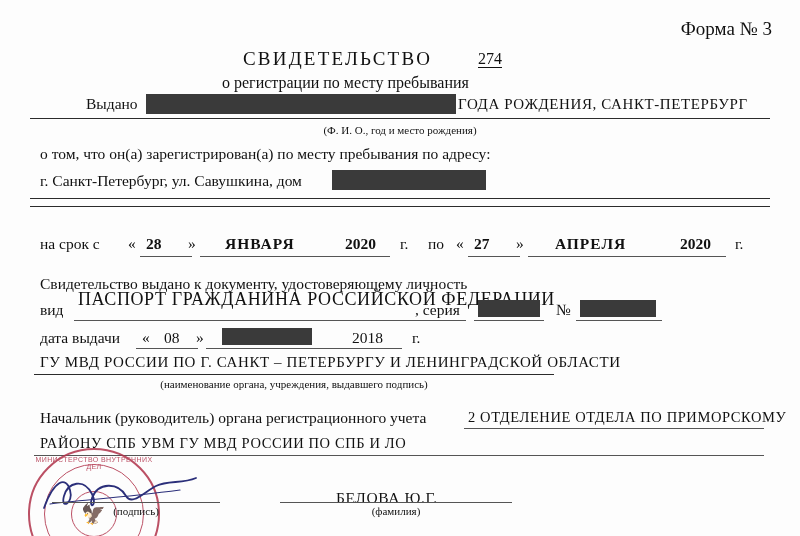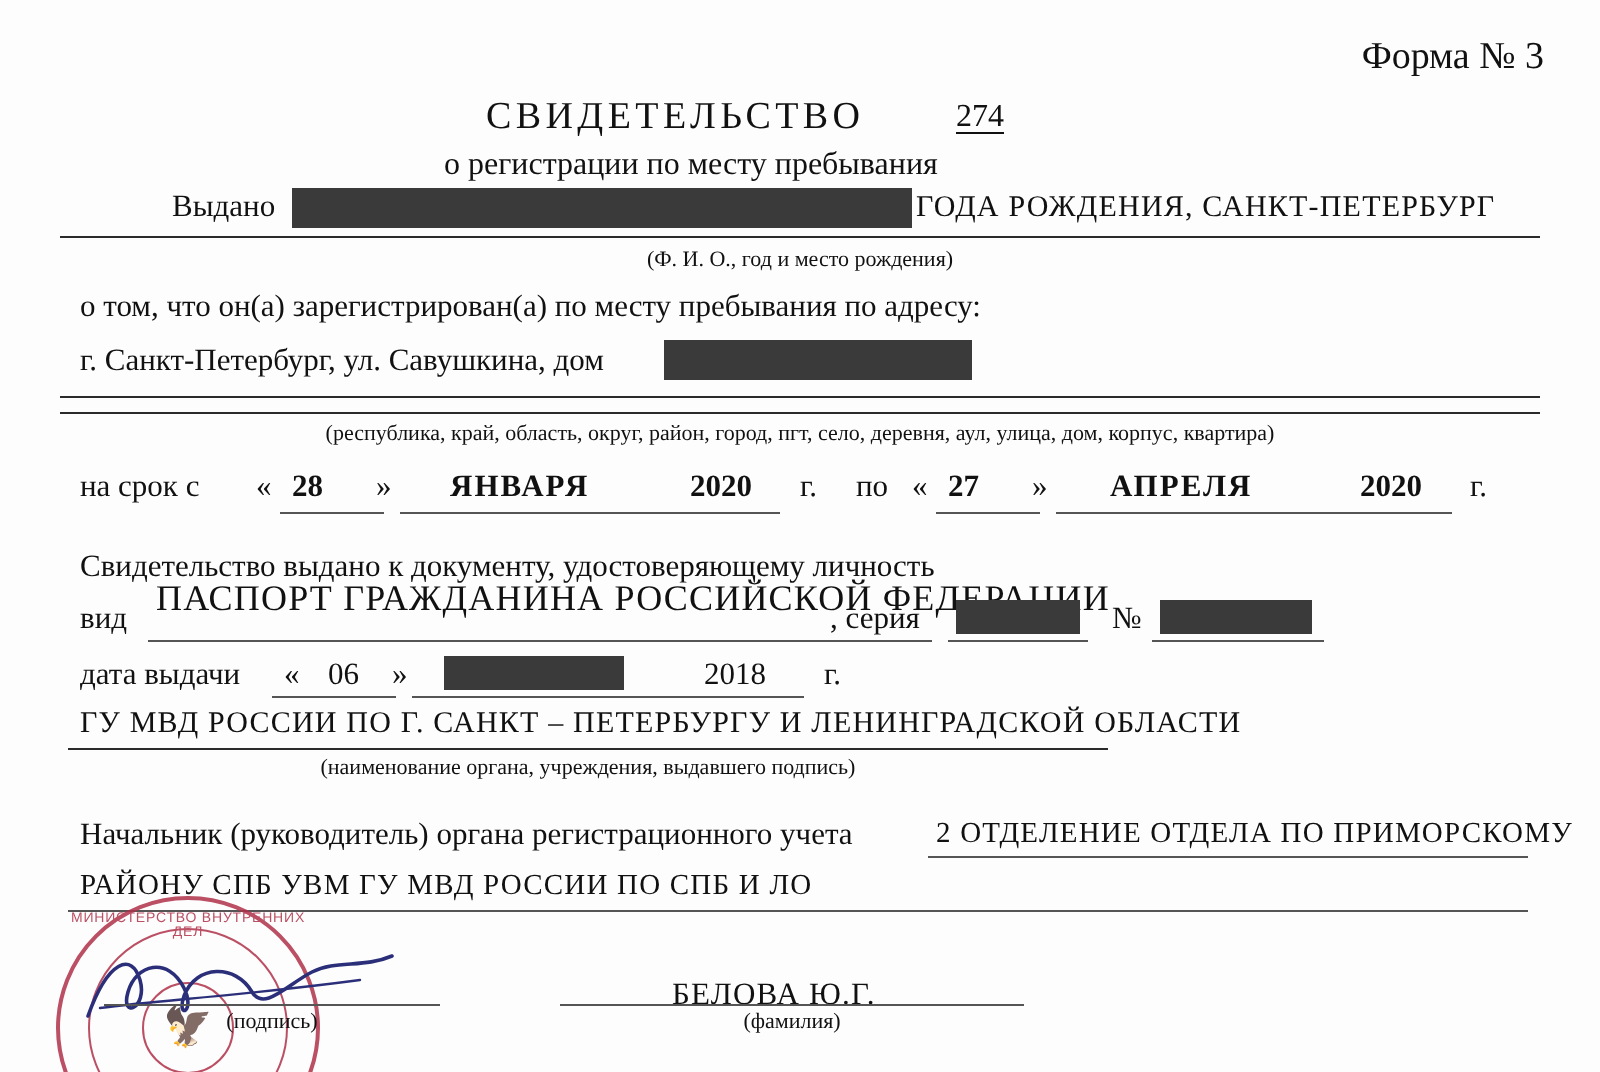--- a/index.html
+++ b/index.html
@@ -178,21 +178,20 @@
   <div class="rule" style="left:30px; top:118px; width:740px;"></div>
 
   <div class="lbl-sm" style="top:124px; left:0; width:800px;">(Ф. И. О., год и место рождения)</div>
 
   <div class="lbl" style="top:145px; left:40px;">о том, что он(а) зарегистрирован(а) по месту пребывания по адресу:</div>
 
   <div class="val" style="top:172px; left:40px;">г. Санкт-Петербург, ул. Савушкина, дом</div>
   <div class="redact" style="left:332px; top:170px; width:154px; height:20px;"></div>
   <div class="rule" style="left:30px; top:198px; width:740px;"></div>
   <div class="rule" style="left:30px; top:206px; width:740px;"></div>
-  <div class="lbl-sm" style="top:211px; left:0; width:800px;">(республика, край, область, округ, район, город, пгт, село, деревня, аул, улица, дом, корпус, квартира)</div>
 
   <div class="lbl" style="top:235px; left:40px;text-align:center;">на срок с</div>
   <div class="quote" style="top:235px; left:128px;">«</div>
   <div class="val" style="top:235px; left:146px; font-weight:bold;">28</div>
   <div class="quote" style="top:235px; left:188px;">»</div>
   <div class="val" style="top:235px; left:225px; font-weight:bold; letter-spacing:1px;">ЯНВАРЯ</div>
   <div class="val" style="top:235px; left:345px; font-weight:bold;">2020</div>
   <div class="lbl" style="top:235px; left:400px;">г.</div>
   <div class="lbl" style="top:235px; left:428px;">по</div>
   <div class="quote" style="top:235px; left:456px;">«</div>
@@ -214,21 +213,21 @@
   <div class="lbl" style="top:301px; left:415px;">, серия</div>
   <div class="redact" style="left:478px; top:300px; width:62px; height:17px;"></div>
   <div class="lbl" style="top:301px; left:556px;">№</div>
   <div class="redact" style="left:580px; top:300px; width:76px; height:17px;"></div>
   <div class="rule thin" style="left:74px; top:320px; width:392px;"></div>
   <div class="rule thin" style="left:474px; top:320px; width:70px;"></div>
   <div class="rule thin" style="left:576px; top:320px; width:86px;"></div>
 
   <div class="lbl" style="top:329px; left:40px;">дата выдачи</div>
   <div class="quote" style="top:329px; left:142px;">«</div>
-  <div class="val" style="top:329px; left:164px;">06</div>
+  <div class="val" style="top:329px; left:164px;">08</div>
   <div class="quote" style="top:329px; left:196px;">»</div>
   <div class="redact" style="left:222px; top:328px; width:90px; height:17px;"></div>
   <div class="val" style="top:329px; left:352px;">2018</div>
   <div class="lbl" style="top:329px; left:412px;">г.</div>
   <div class="rule thin" style="left:136px; top:348px; width:62px;"></div>
   <div class="rule thin" style="left:206px; top:348px; width:196px;"></div>
 
   <div class="val-sp" style="top:354px; left:40px; font-size:15px;">ГУ  МВД  РОССИИ  ПО  Г. САНКТ – ПЕТЕРБУРГУ  И  ЛЕНИНГРАДСКОЙ ОБЛАСТИ</div>
   <div class="rule" style="left:34px; top:374px; width:520px;"></div>
   <div class="lbl-sm" style="top:378px; left:34px; width:520px;">(наименование органа, учреждения, выдавшего подпись)</div>

